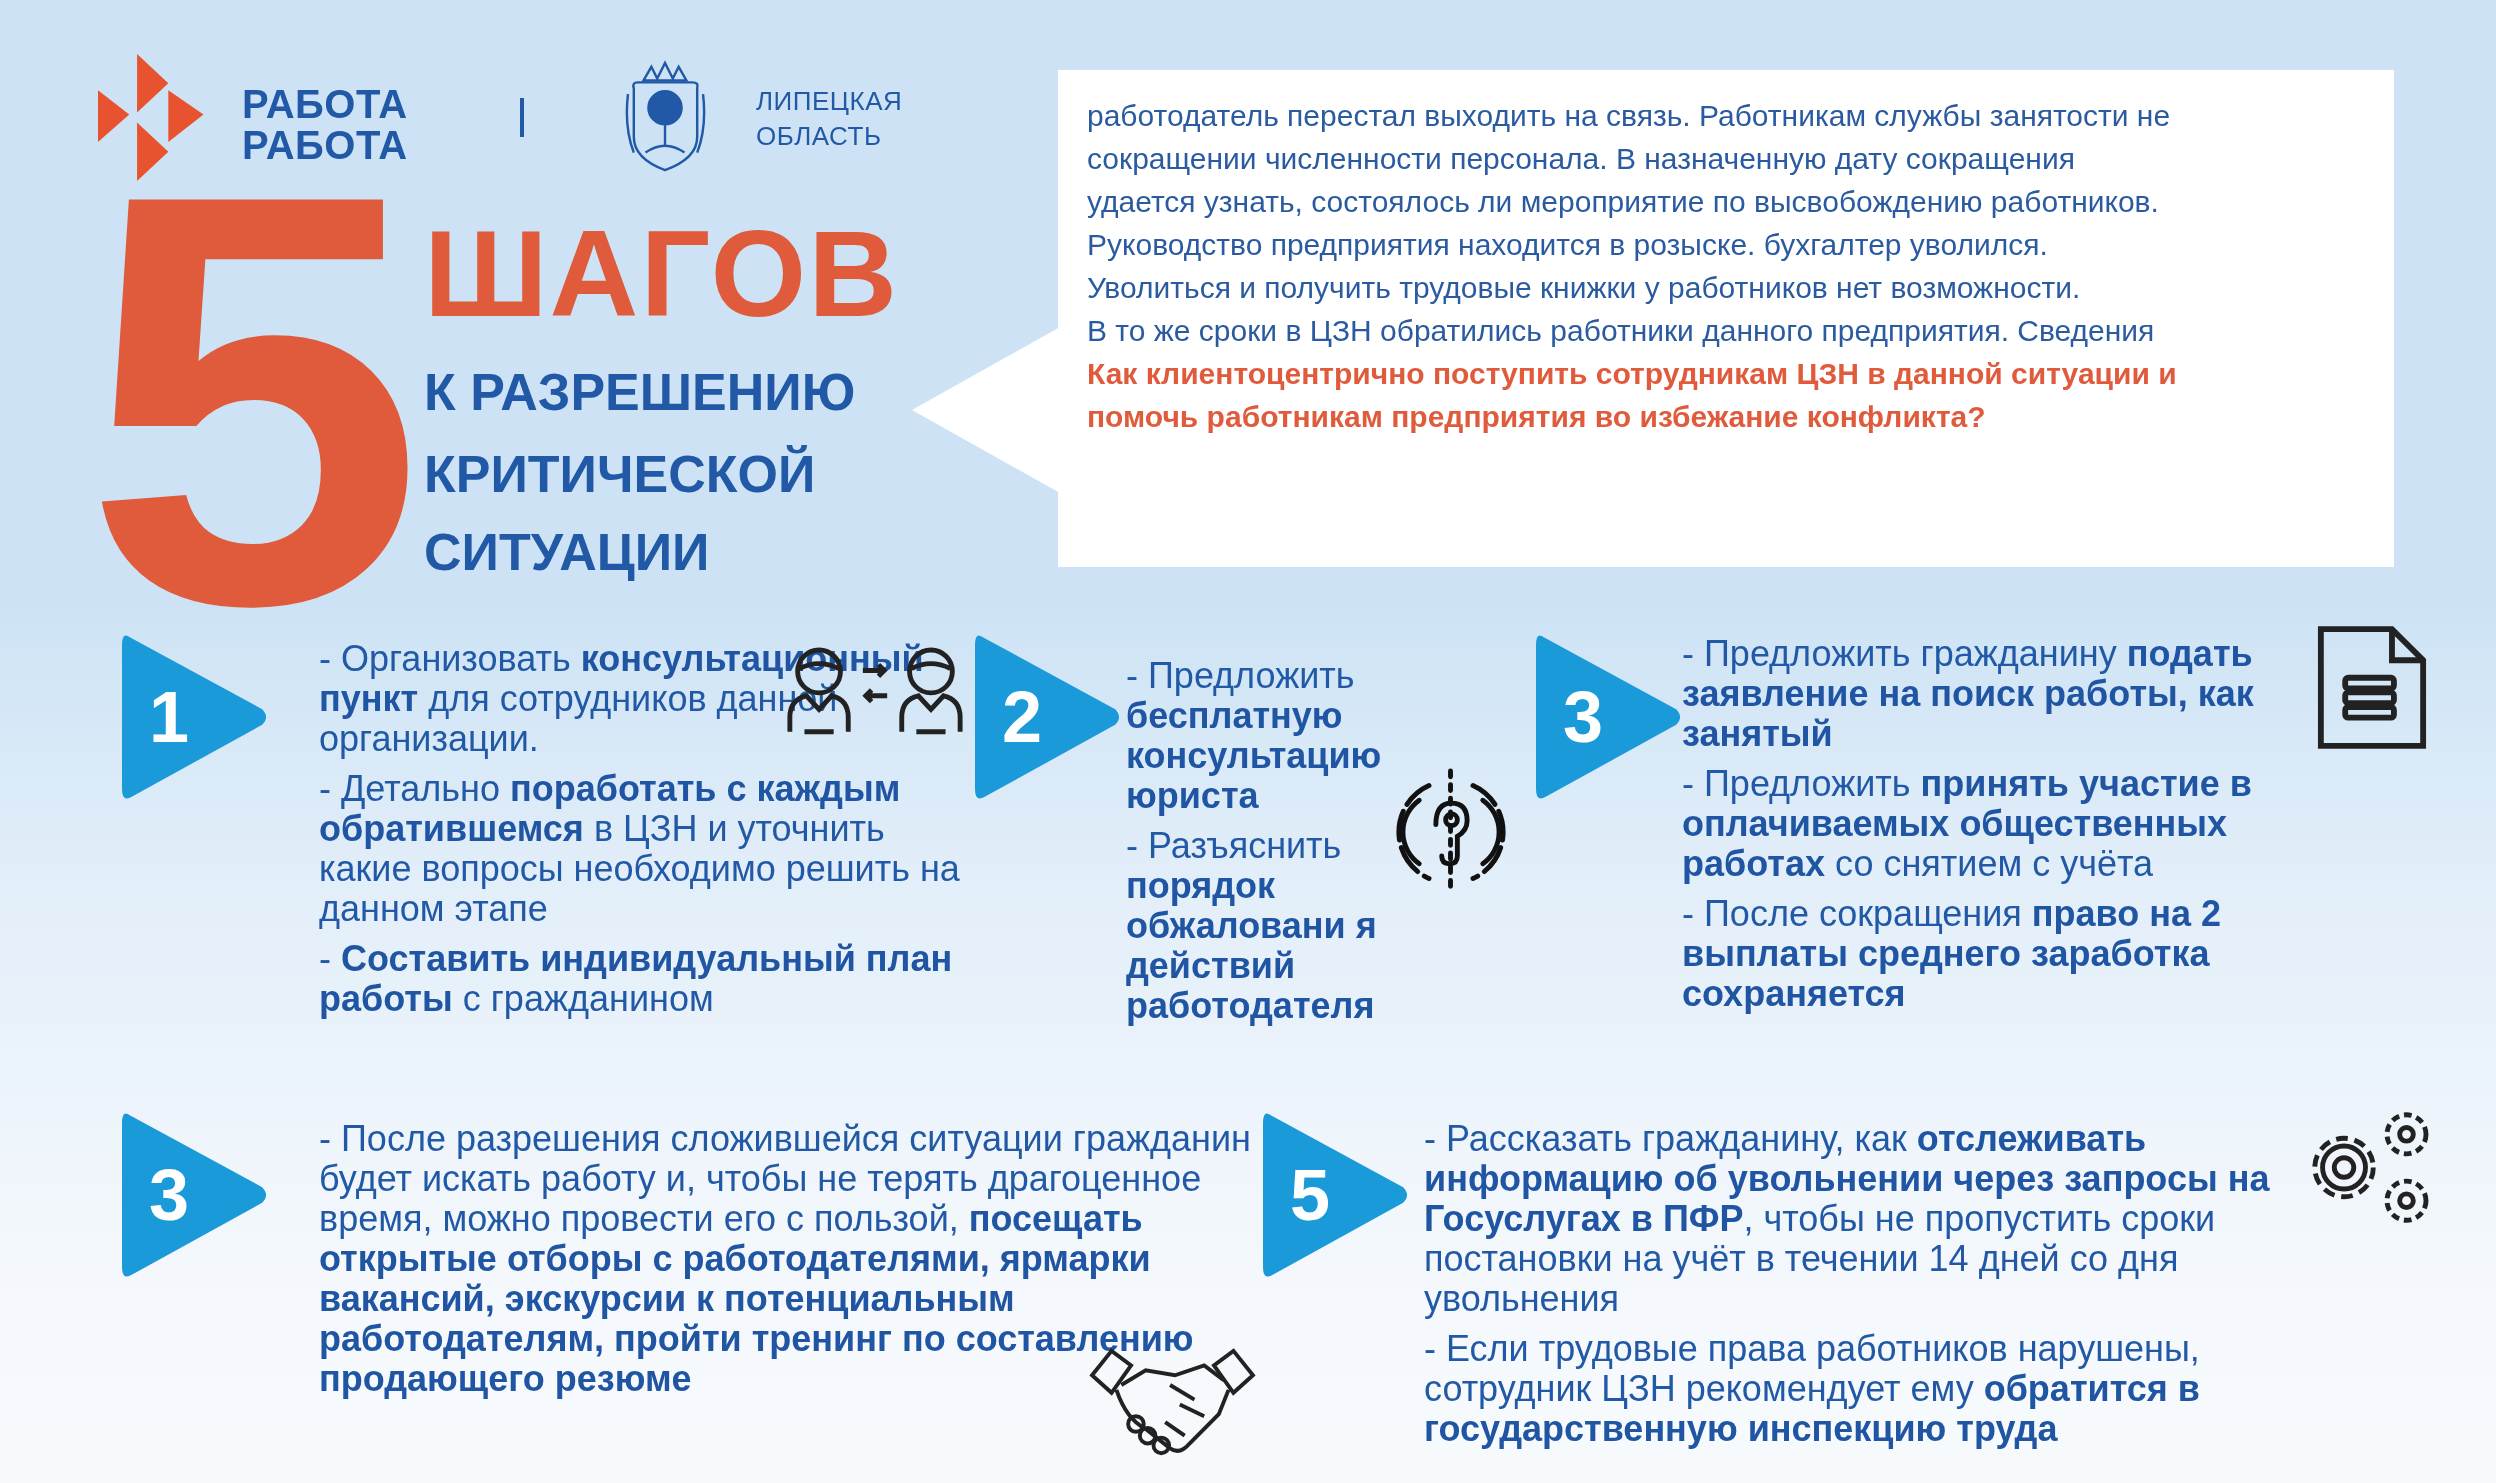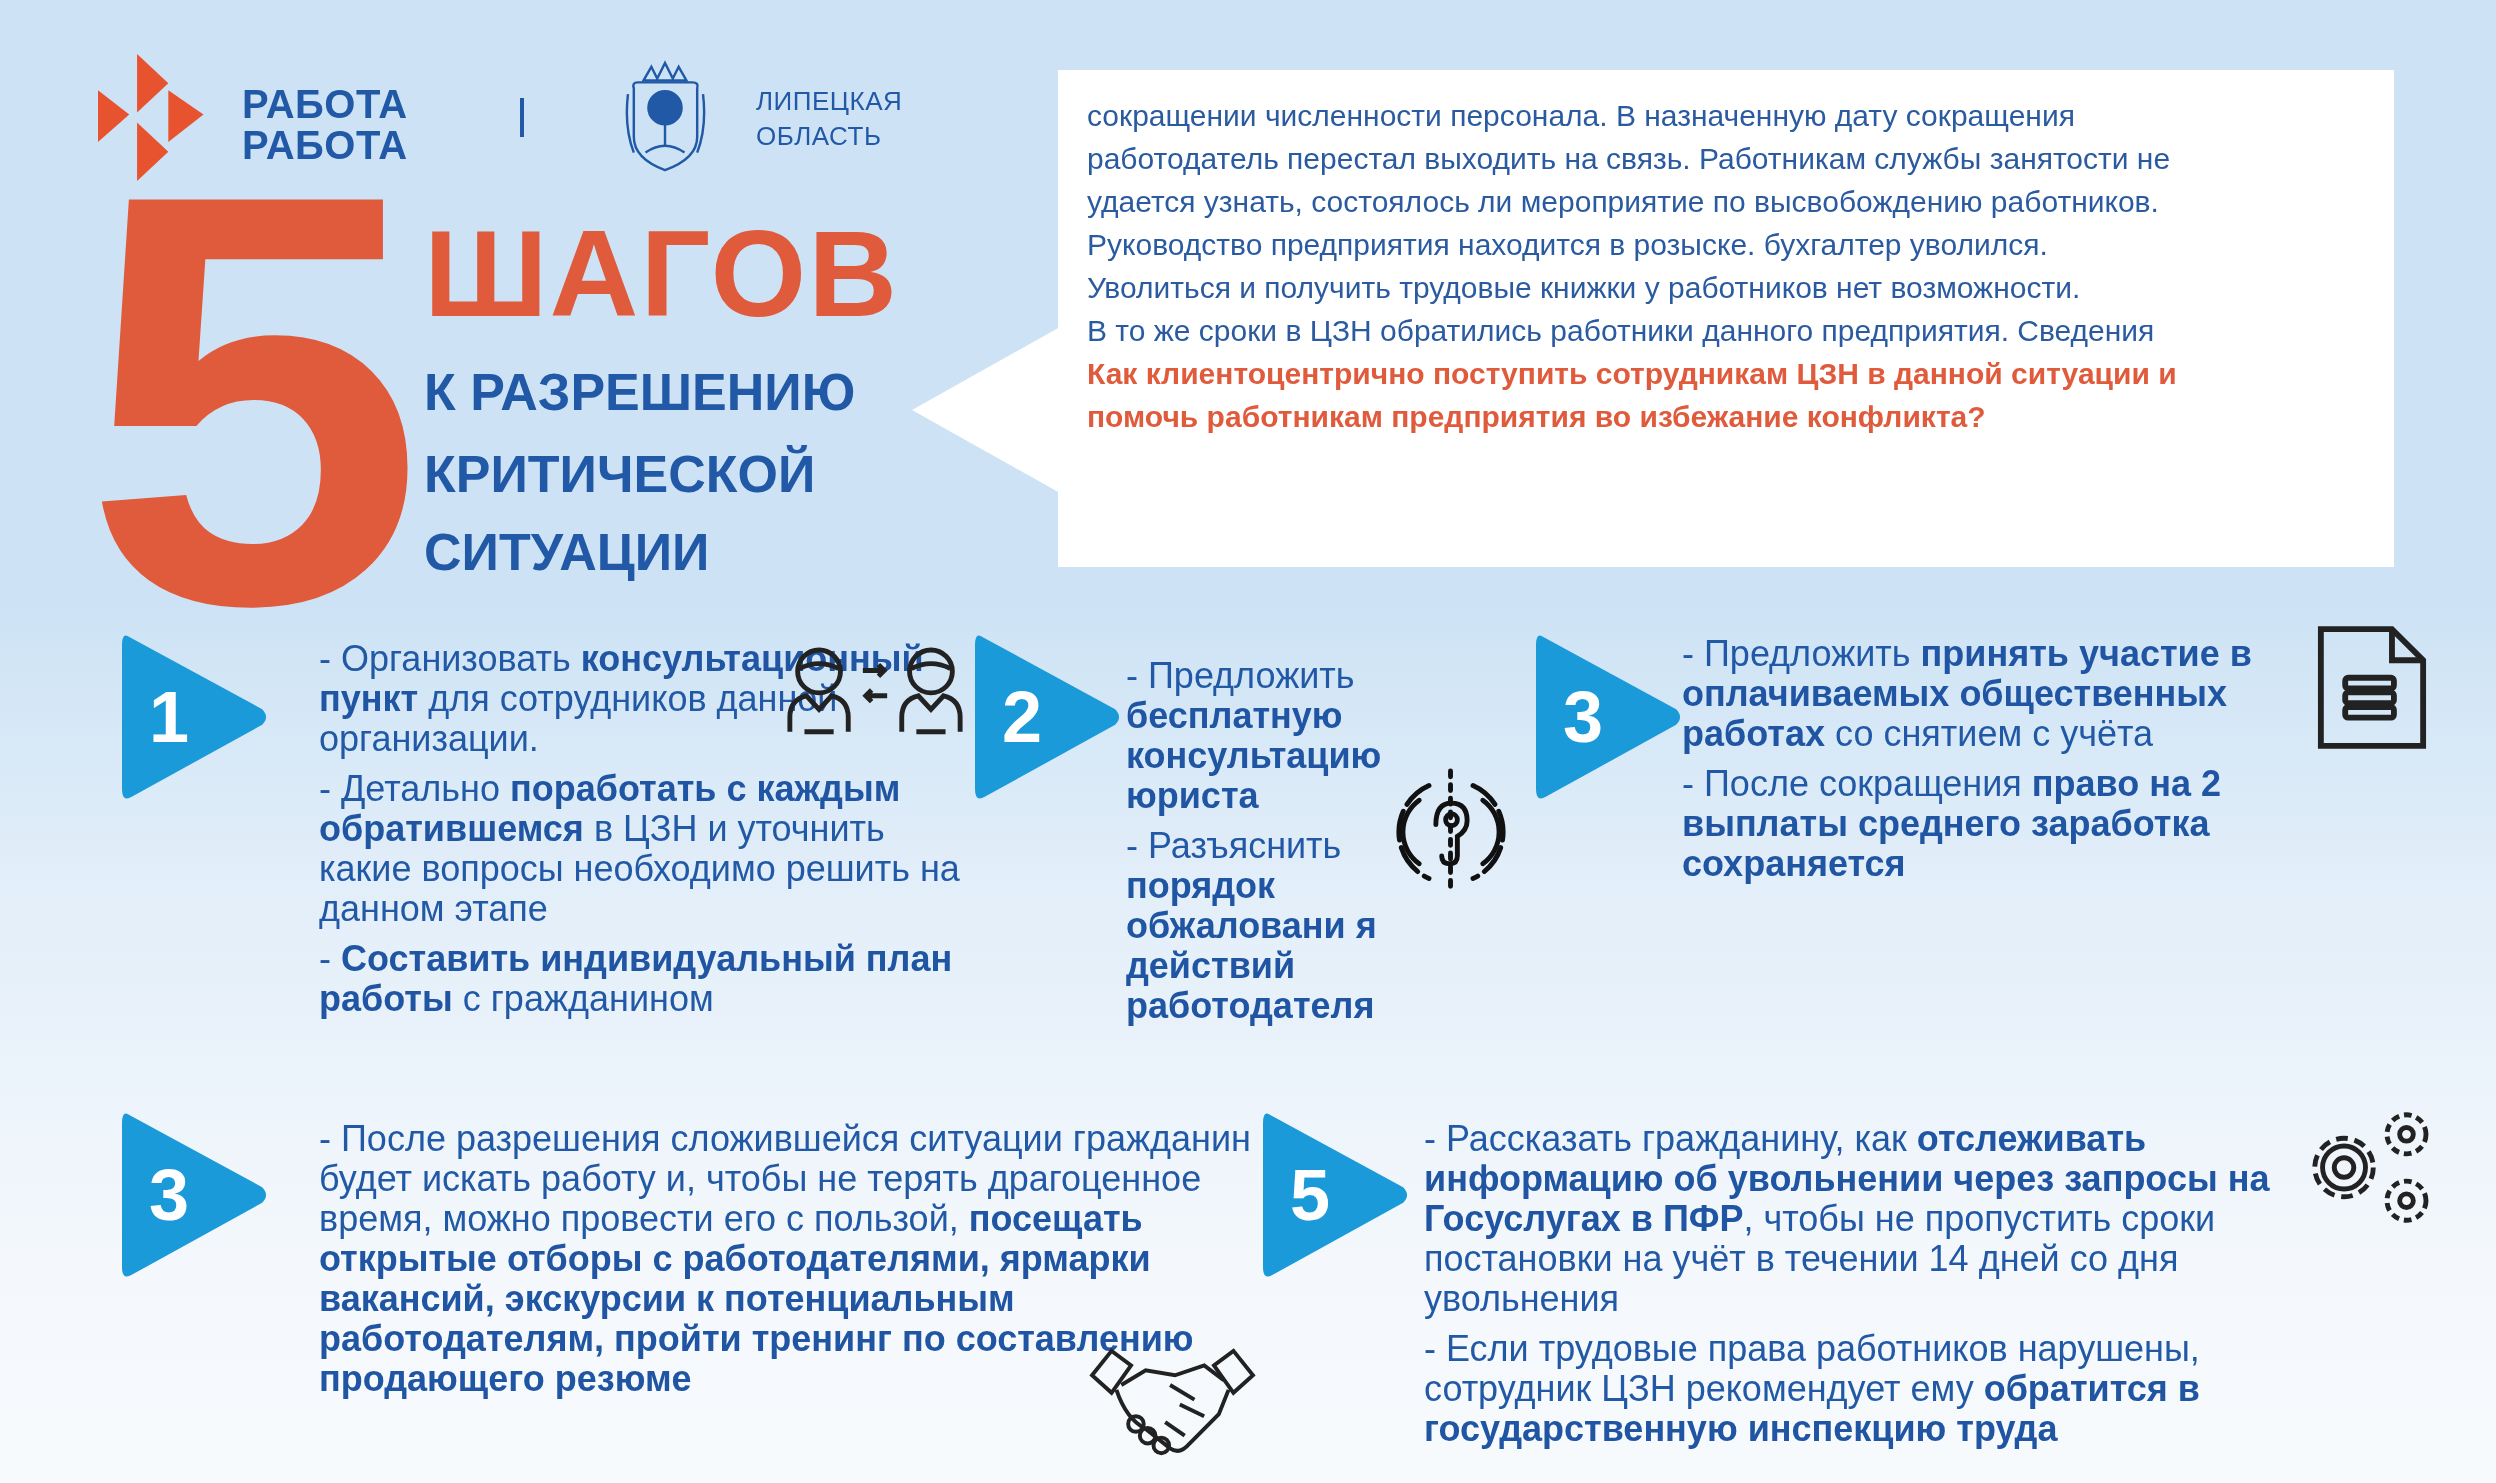--- a/index.html
+++ b/index.html
@@ -64,22 +64,22 @@
 
 <div class="abs big5">5</div>
 <div class="abs shagov">ШАГОВ</div>
 <div class="abs sub" style="top:363px;">К РАЗРЕШЕНИЮ</div>
 <div class="abs sub" style="top:445px;">КРИТИЧЕСКОЙ</div>
 <div class="abs sub" style="top:523px;">СИТУАЦИИ</div>
 
 <div class="abs bubble-tip"></div>
 <div class="abs bubble"></div>
 <div class="abs bubble-text">
+  <div>работодатель перестал выходить на связь. Работникам службы занятости не</div>
   <div>сокращении численности персонала. В назначенную дату сокращения</div>
-  <div>работодатель перестал выходить на связь. Работникам службы занятости не</div>
   <div>удается узнать, состоялось ли мероприятие по высвобождению работников.</div>
   <div>Руководство предприятия находится в розыске. бухгалтер уволился.</div>
   <div>Уволиться и получить трудовые книжки у работников нет возможности.</div>
   <div>В то же сроки в ЦЗН обратились работники данного предприятия. Сведения</div>
   <div class="bubble-q">Как клиентоцентрично поступить сотрудникам ЦЗН в данной ситуации и</div>
   <div class="bubble-q">помочь работникам предприятия во избежание конфликта?</div>
 </div>
 
 <div class="abs tri" style="left:122px;top:631px;">
   <svg width="146" height="172" viewBox="0 0 150 176">
@@ -115,20 +115,21 @@
 <div class="abs step-text" style="left:319px;top:639px;width:663px;">
     <p><span>- Организовать </span><b>консультационный пункт</b><span> для сотрудников данной организации.</span></p>
     <p><span>- Детально </span><b>поработать с каждым обратившемся</b><span> в ЦЗН и уточнить какие вопросы необходимо решить на данном этапе</span></p>
     <p><span>- </span><b>Составить индивидуальный план работы</b><span> с гражданином</span></p>
   </div>
 <div class="abs step-text" style="left:1126px;top:656px;width:293px;">
     <p><span>- Предложить </span><b>бесплатную консультацию юриста</b></p>
     <p><span>- Разъяснить </span><b>порядок обжаловани я действий работодателя</b></p>
   </div>
 <div class="abs step-text" style="left:1682px;top:634px;width:683px;">
+    <p><span>- Предложить гражданину </span><b>подать заявление на поиск работы, как занятый</b></p>
     <p><span>- Предложить </span><b>принять участие в оплачиваемых общественных работах</b><span> со снятием с учёта</span></p>
     <p><span>- После сокращения </span><b>право на 2 выплаты среднего заработка сохраняется</b></p>
   </div>
 <div class="abs step-text" style="left:319px;top:1119px;width:936px;">
     <p><span>- После разрешения сложившейся ситуации гражданин будет искать работу и, чтобы не терять драгоценное время, можно провести его с пользой, </span><b>посещать открытые отборы с работодателями, ярмарки вакансий, экскурсии к потенциальным работодателям, пройти тренинг по составлению продающего резюме</b></p>
   </div>
 <div class="abs step-text" style="left:1424px;top:1119px;width:887px;">
     <p><span>- Рассказать гражданину, как </span><b>отслеживать информацию об увольнении через запросы на Госуслугах в ПФР</b><span>, чтобы не пропустить сроки постановки на учёт в течении 14 дней со дня увольнения</span></p>
     <p><span>- Если трудовые права работников нарушены, сотрудник ЦЗН рекомендует ему </span><b>обратится в государственную инспекцию труда</b></p>
   </div>

